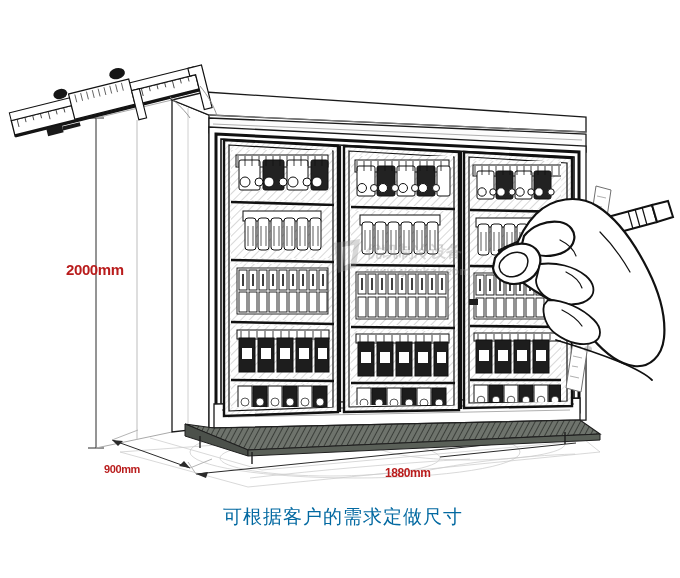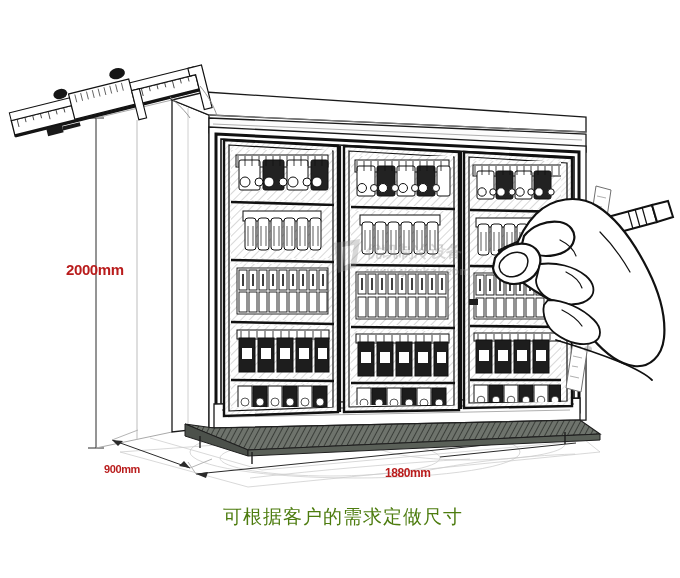--- a/index.html
+++ b/index.html
@@ -792,15 +792,15 @@
     <text class="wm-text" x="36" y="24" font-size="16" fill="#8e8e8e">优凯制冷设备</text>
     <text class="wm-text" x="36" y="42" font-size="11" fill="#8e8e8e">www.youkai.com</text>
   </svg>
 
   <div class="dim-label" id="dim-height-label">2000mm</div>
 
   <div class="dim-label" id="dim-depth-label">900mm</div>
 
   <div class="dim-label" id="dim-width-label">1880mm</div>
 
-  <div id="caption" style="color: #4d7c0f; margin-left: 6px;">可根据客户的需求定做尺寸</div>
+  <div id="caption" style="color: #0369a1; margin-left: 6px;">可根据客户的需求定做尺寸</div>
 
 </div>
 
 </body></html>

